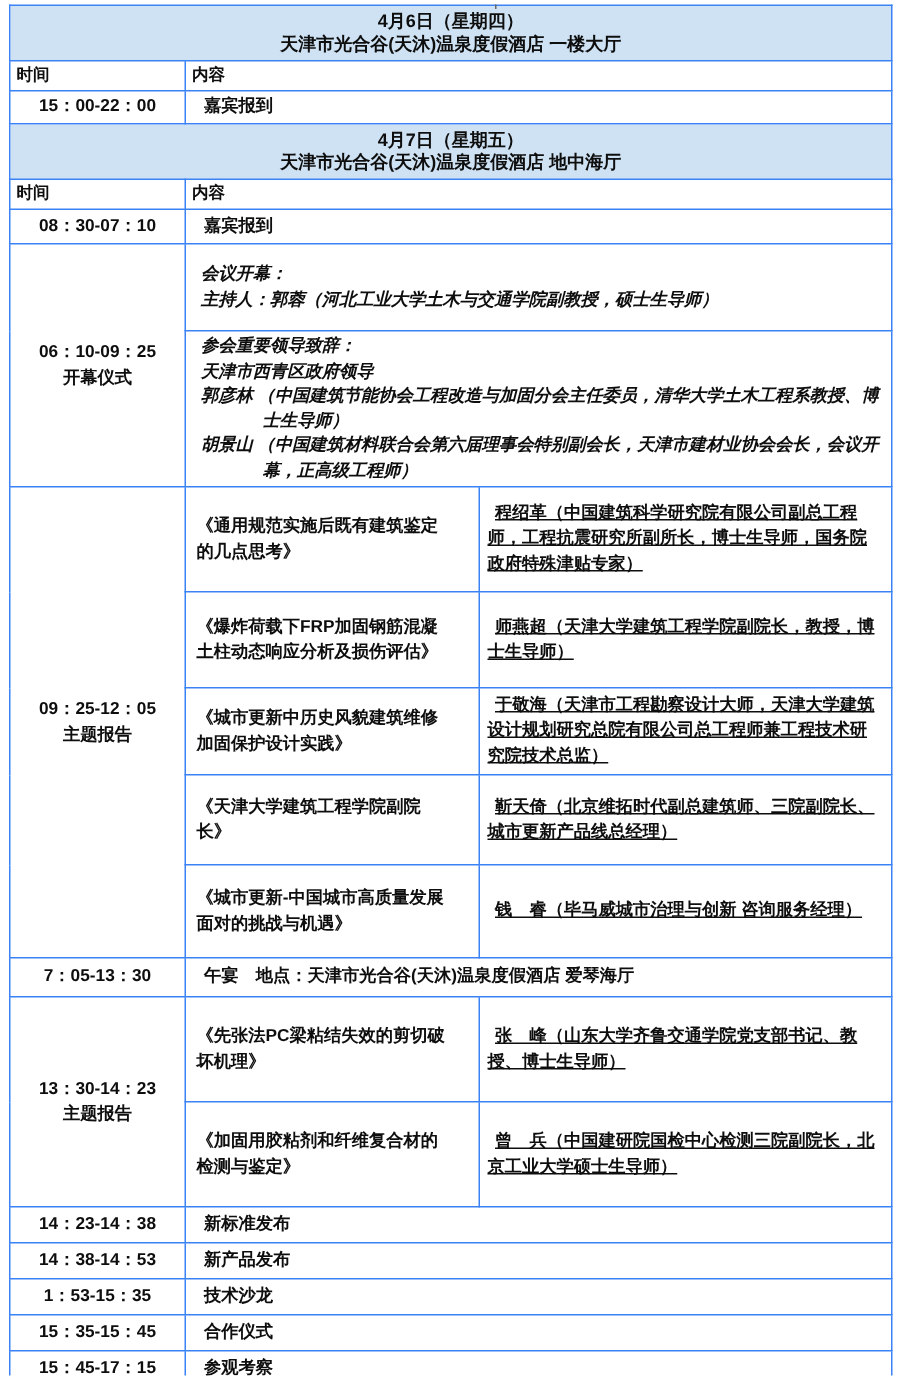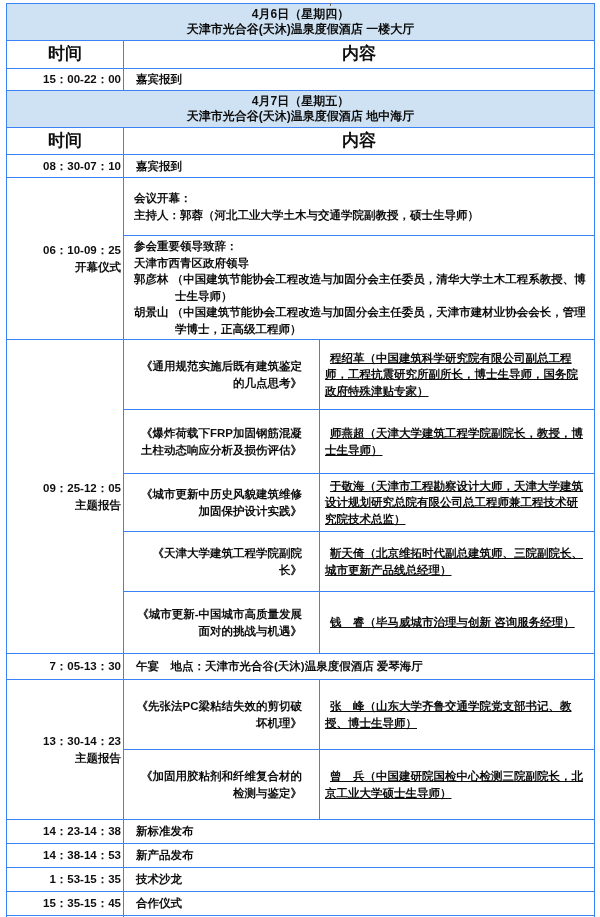--- a/index.html
+++ b/index.html
@@ -33,28 +33,28 @@
   col.c-title   { width: 196px; }
   col.c-speaker { width: 275px; }
 
   td.hdr-blue {
     background: #cfe2f3;
     text-align: center;
     font-size: 12px;
     padding: 3px 4px;
   }
   td.hdr-blue .hline { line-height: 15px; }
-  td.col-head { text-align: center; font-size: 17px; padding: 1px 4px; }
-  td.time-cell { text-align: right; white-space: nowrap; padding: 1px 2px; font-size: 11.5px; }
+  td.col-head { font-size: 11px; padding: 1px 4px; }
+  td.time-cell { text-align: center; white-space: nowrap; padding: 1px 2px; font-size: 11.5px; }
   td.time-cell .tline { line-height: 17px; white-space: nowrap; }
   td.content-cell { padding-left: 12px; }
   td.para-cell { padding-left: 10px; padding-right: 8px; }
-  td.para-cell .pline { line-height: 16.5px; }
+  td.para-cell .pline { line-height: 16.5px; font-style: italic; }
   .hang { padding-left: 41px; text-indent: -41px; }
-  td.title-cell { padding-left: 7px; padding-right: 17px; text-align: right; }
+  td.title-cell { padding-left: 7px; padding-right: 17px; }
   td.speaker-cell { padding-left: 5px; padding-right: 5px; text-indent: 5px; text-decoration: underline; }
 </style>
 </head>
 <body>
 
 <div class="sheet">
   <div class="top-tick"></div>
 
   <table class="agenda">
     <colgroup>
@@ -106,21 +106,21 @@
       <td colspan="2" class="para-cell">
         <div class="pline">会议开幕：</div>
         <div class="pline">主持人：郭蓉（河北工业大学土木与交通学院副教授，硕士生导师）</div>
       </td>
     </tr>
     <tr style="height:100px">
       <td colspan="2" class="para-cell">
         <div class="pline">参会重要领导致辞：</div>
         <div class="pline">天津市西青区政府领导</div>
         <div class="pline hang">郭彦林 （中国建筑节能协会工程改造与加固分会主任委员，清华大学土木工程系教授、博士生导师）</div>
-        <div class="pline hang">胡景山 （中国建筑节能协会工程改造与加固分会主任委员，天津市建材业协会会长，管理学博士，正高级工程师）</div>
+        <div class="pline hang">胡景山 （中国建筑材料联合会第六届理事会特别副会长，天津市建材业协会会长，会议开幕，正高级工程师）</div>
       </td>
     </tr>
 
     <tr style="height:70px">
       <td class="time-cell" rowspan="5">
         <div class="tline">09：25-12：05</div>
         <div class="tline">主题报告</div>
       </td>
       <td class="title-cell">《通用规范实施后既有建筑鉴定的几点思考》</td>
       <td class="speaker-cell">程绍革（中国建筑科学研究院有限公司副总工程师，工程抗震研究所副所长，博士生导师，国务院政府特殊津贴专家）</td>

